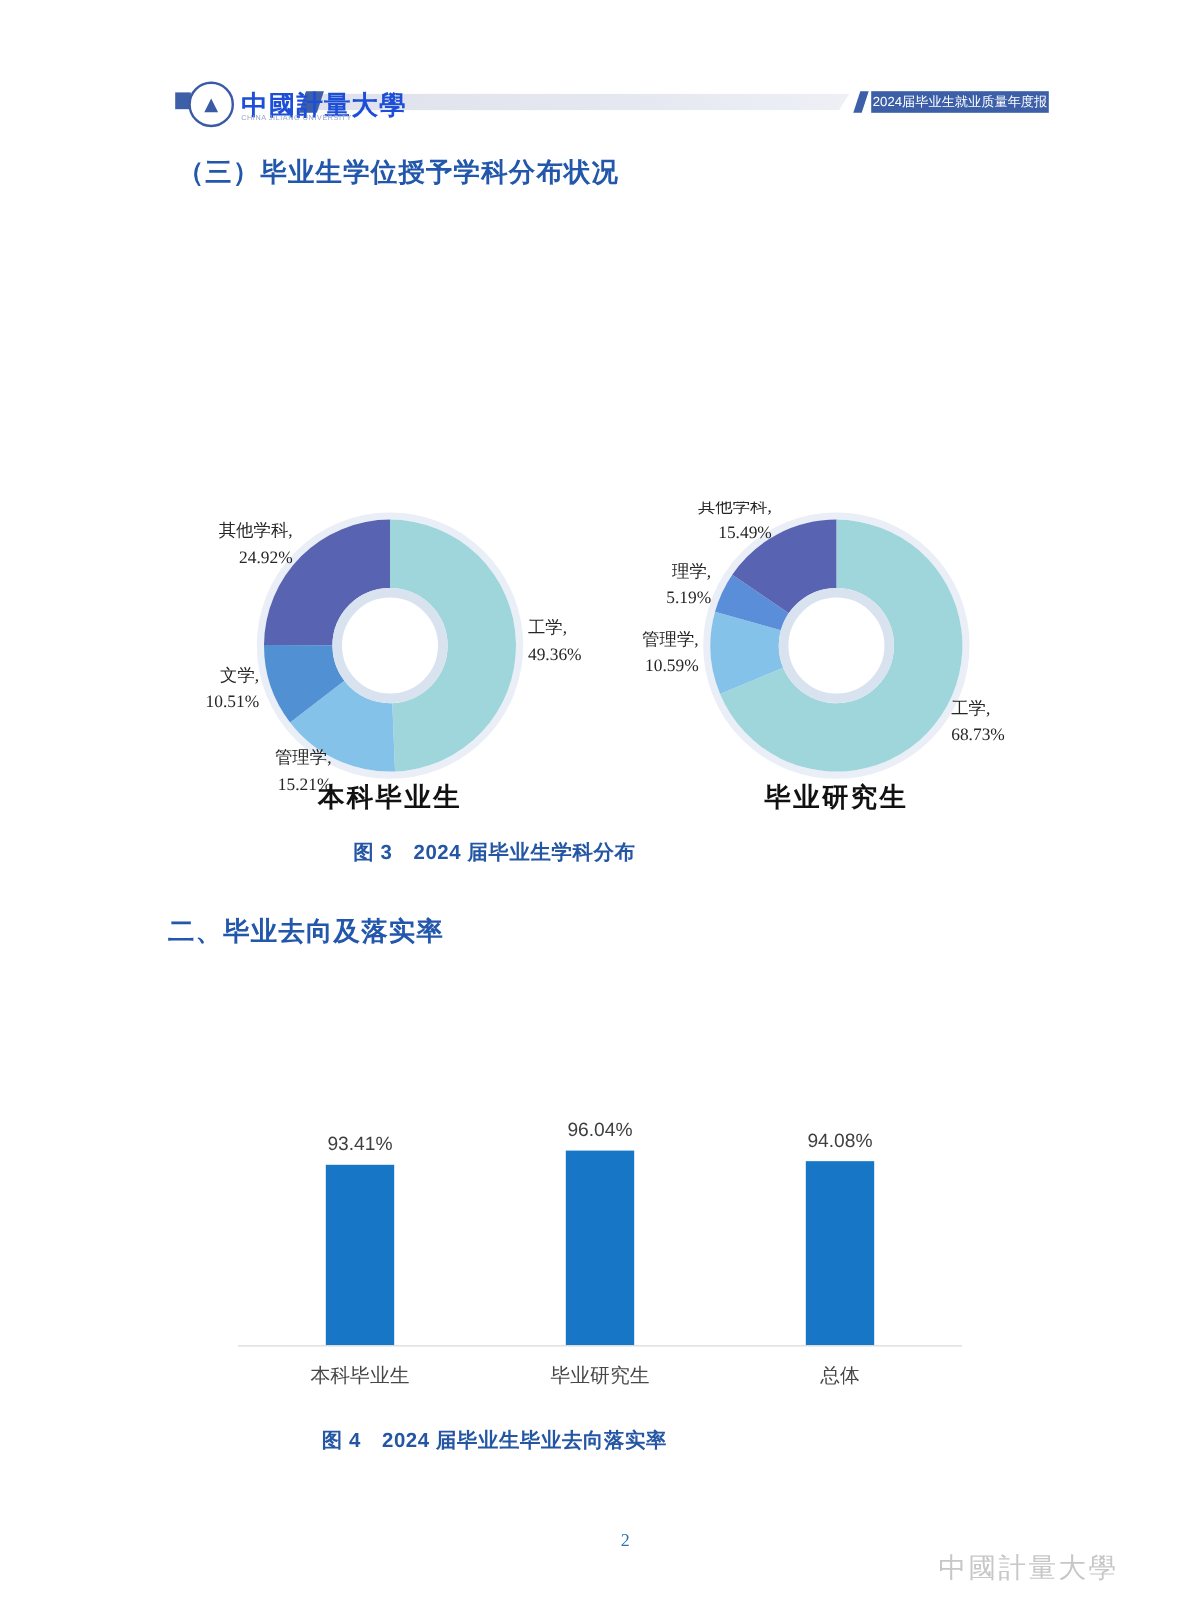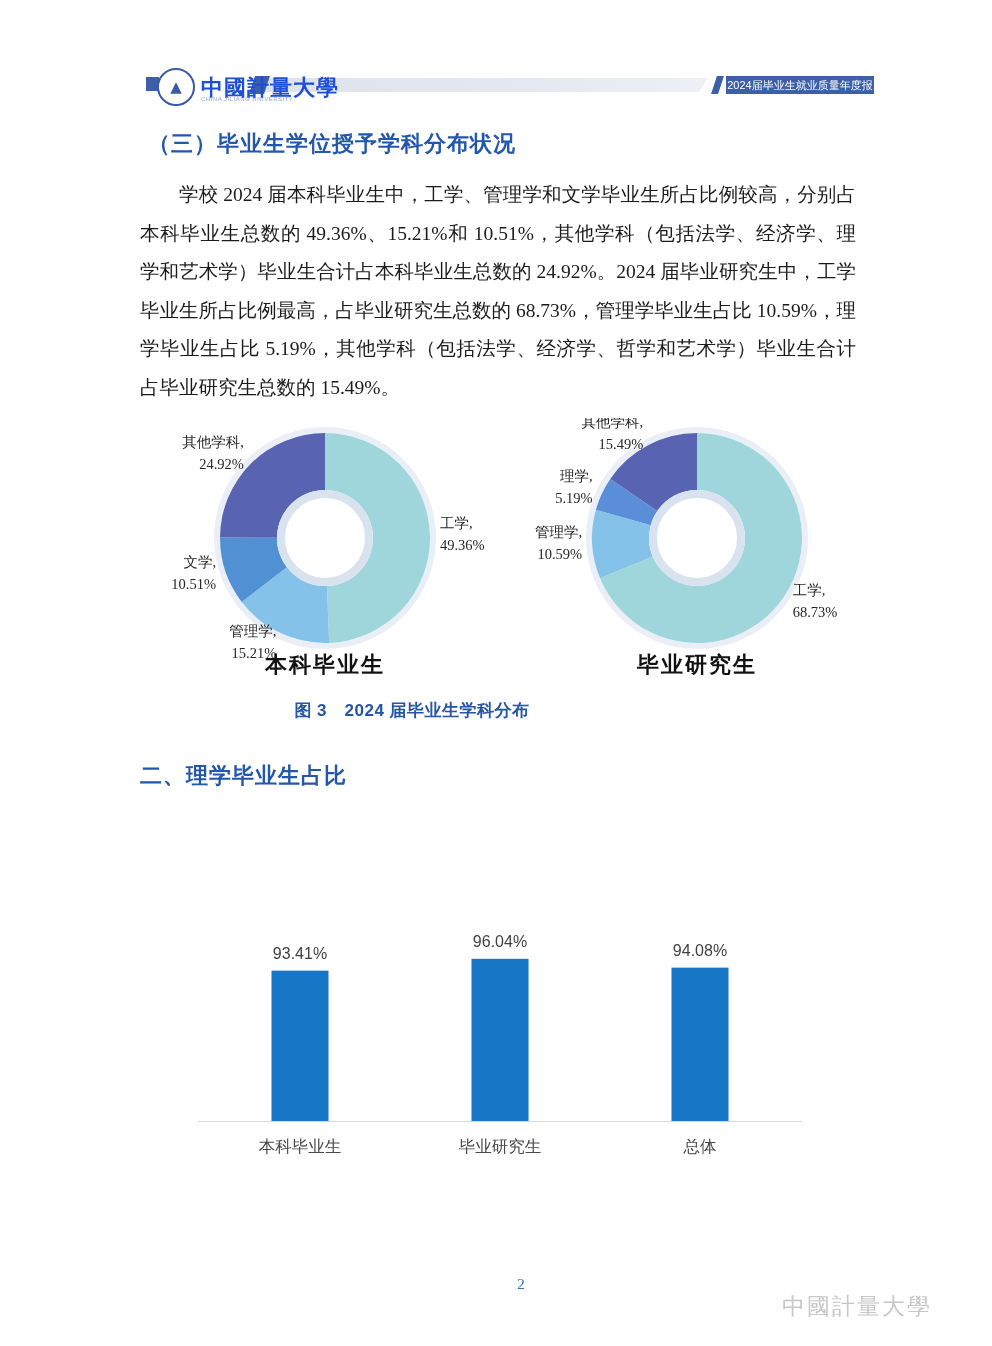--- a/index.html
+++ b/index.html
@@ -64,21 +64,20 @@
     <div class="logo-circle">
       <span class="logo-tri">▲</span>
     </div>
     <div class="univ-cn">中國計量大學</div>
     <div class="univ-en">CHINA JILIANG UNIVERSITY</div>
     <div class="hdr-stripe"></div>
     <div class="hdr-banner">2024届毕业生就业质量年度报告</div>
   </div>
 
   <div class="h1 sec1">（三）毕业生学位授予学科分布状况</div>
-  <p class="body-text para1">学校 2024 届本科毕业生中，工学、管理学和文学毕业生所占比例较高，分别占本科毕业生总数的 49.36%、15.21%和 10.51%，其他学科（包括法学、经济学、理学和艺术学）毕业生合计占本科毕业生总数的 24.92%。2024 届毕业研究生中，工学毕业生所占比例最高，占毕业研究生总数的 68.73%，管理学毕业生占比 10.59%，理学毕业生占比 5.19%，其他学科（包括法学、经济学、哲学和艺术学）毕业生合计占毕业研究生总数的 15.49%。</p>
 
   <div class="figure-donuts">
     <div class="donut d1"><svg width="350" height="270" viewBox="0 0 350 270">
           <circle cx="175" cy="120" r="108" fill="none" stroke="#eaeef6" stroke-width="6"></circle>
           <path d="M175 15A105 105 0 0 1 179.2211626831101 224.91511704994053L176.92967436942175 167.9611963656871A48 48 0 0 0 175 72Z" fill="#9fd6db"></path>
           <path d="M179.2211626831101 224.91511704994053A105 105 0 0 1 91.75147794759548 183.98971461172738L136.94353277604364 149.2524409653611A48 48 0 0 0 176.92967436942175 167.9611963656871Z" fill="#85c2e9"></path>
           <path d="M91.75147794759548 183.98971461172738A105 105 0 0 1 70.0013264720386 119.47221465672402L127.00060638721764 119.7587267002167A48 48 0 0 0 136.94353277604364 149.2524409653611Z" fill="#5191d3"></path>
           <path d="M70.0013264720386 119.47221465672402A105 105 0 0 1 174.99999999999997 15L175 72A48 48 0 0 0 127.00060638721764 119.7587267002167Z" fill="#5863b2"></path>
           <circle cx="175" cy="120" r="44" fill="#ffffff" stroke="#d9e3ef" stroke-width="8"></circle>
           <text x="289.97675589078375" y="117.64773391592146" text-anchor="start" font-size="14.5" fill="#262626" font-family="&quot;Liberation Serif&quot;,&quot;DejaVu Serif&quot;,serif"><tspan x="289.97675589078375" y="109.64773391592146">工学,</tspan><tspan x="289.97675589078375" y="131.64773391592146">49.36%</tspan></text>
@@ -96,30 +95,31 @@
           <circle cx="175" cy="120" r="44" fill="#ffffff" stroke="#d9e3ef" stroke-width="8"></circle>
           <text x="270.6591301710568" y="184.94058038796976" text-anchor="start" font-size="14.5" fill="#262626" font-family="&quot;Liberation Serif&quot;,&quot;DejaVu Serif&quot;,serif"><tspan x="270.6591301710568" y="176.94058038796976">工学,</tspan><tspan x="270.6591301710568" y="198.94058038796976">68.73%</tspan></text>
           <text x="60.21572525248342" y="127.16306128086063" text-anchor="end" font-size="14.5" fill="#262626" font-family="&quot;Liberation Serif&quot;,&quot;DejaVu Serif&quot;,serif"><tspan x="60.21572525248342" y="119.16306128086063">管理学,</tspan><tspan x="60.21572525248342" y="141.16306128086063">10.59%</tspan></text>
           <text x="70.68486849019838" y="70.74992340105388" text-anchor="end" font-size="14.5" fill="#262626" font-family="&quot;Liberation Serif&quot;,&quot;DejaVu Serif&quot;,serif"><tspan x="70.68486849019838" y="62.74992340105388">理学,</tspan><tspan x="70.68486849019838" y="84.74992340105388">5.19%</tspan></text>
           <text x="121.2200029785474" y="16.58222685757731" text-anchor="end" font-size="14.5" fill="#262626" font-family="&quot;Liberation Serif&quot;,&quot;DejaVu Serif&quot;,serif"><tspan x="121.2200029785474" y="8.58222685757731">其他学科,</tspan><tspan x="121.2200029785474" y="30.58222685757731">15.49%</tspan></text>
           <text x="175" y="254" text-anchor="middle" font-size="22" font-weight="600" fill="#111" letter-spacing="2" font-family="&quot;Liberation Sans&quot;,&quot;DejaVu Sans&quot;,sans-serif">毕业研究生</text>
         </svg></div>
   </div>
   <div class="caption cap3">图 3　2024 届毕业生学科分布</div>
 
-  <div class="h1 sec2">二、理学毕业生占比</div>
+  <div class="h1 sec2">二、毕业去向及落实率</div>
 
   <div class="barchart"><svg width="604" height="252" viewBox="0 0 604 252">
         <rect x="73.5" y="52.655" width="57" height="150.345" fill="#1777c6"></rect>
         <text x="102" y="40.655" text-anchor="middle" font-size="16" fill="#3f3f3f" font-family="&quot;Liberation Sans&quot;,&quot;DejaVu Sans&quot;,sans-serif">93.41%</text>
         <text x="102" y="234" text-anchor="middle" font-size="16.5" fill="#474747" font-family="&quot;Liberation Serif&quot;,&quot;DejaVu Serif&quot;,serif">本科毕业生</text>
         <rect x="273.5" y="40.819999999999965" width="57" height="162.18000000000004" fill="#1777c6"></rect>
         <text x="302" y="28.819999999999965" text-anchor="middle" font-size="16" fill="#3f3f3f" font-family="&quot;Liberation Sans&quot;,&quot;DejaVu Sans&quot;,sans-serif">96.04%</text>
         <text x="302" y="234" text-anchor="middle" font-size="16.5" fill="#474747" font-family="&quot;Liberation Serif&quot;,&quot;DejaVu Serif&quot;,serif">毕业研究生</text>
         <rect x="473.5" y="49.640000000000015" width="57" height="153.35999999999999" fill="#1777c6"></rect>
         <text x="502" y="37.640000000000015" text-anchor="middle" font-size="16" fill="#3f3f3f" font-family="&quot;Liberation Sans&quot;,&quot;DejaVu Sans&quot;,sans-serif">94.08%</text>
         <text x="502" y="234" text-anchor="middle" font-size="16.5" fill="#474747" font-family="&quot;Liberation Serif&quot;,&quot;DejaVu Serif&quot;,serif">总体</text>
         <line x1="0" y1="203.5" x2="604" y2="203.5" stroke="#d9d9d9" stroke-width="1"></line>
       </svg></div>
+  <div class="caption cap4">图 4　2024 届毕业生毕业去向落实率</div>
 
   <div class="pagenum">2</div>
   <div class="watermark">中國計量大學</div>
 </div>
 
 </body></html>

